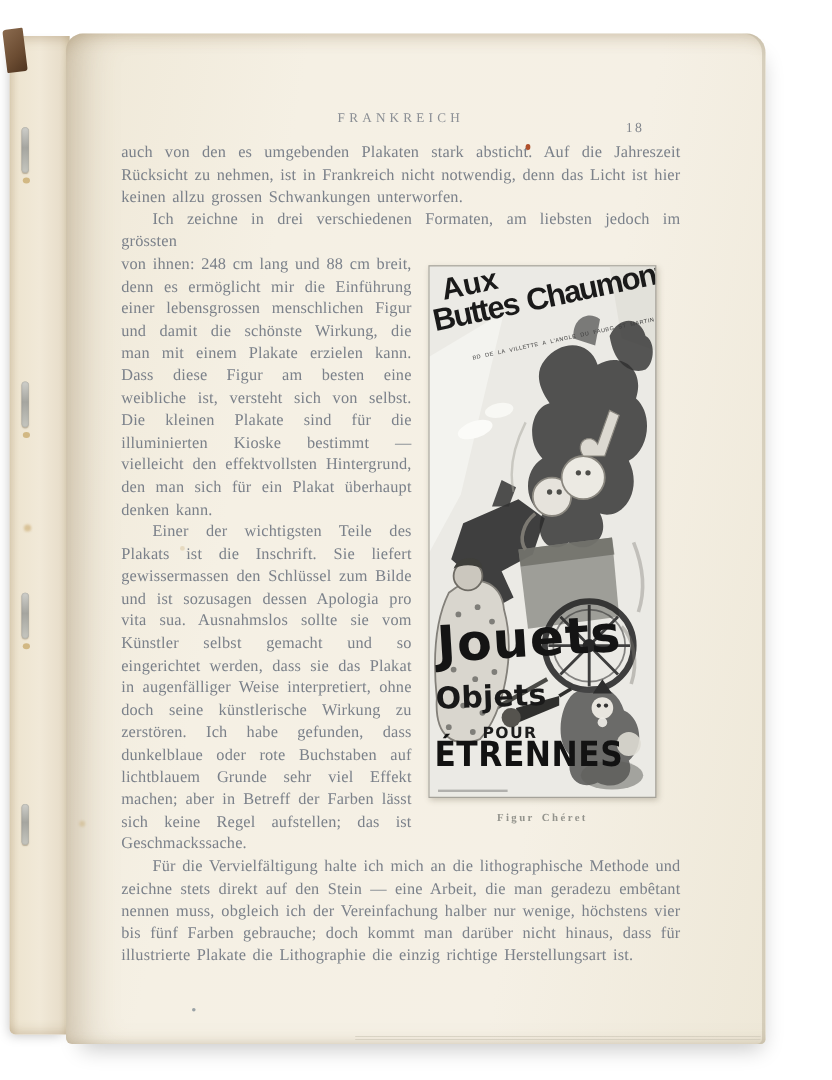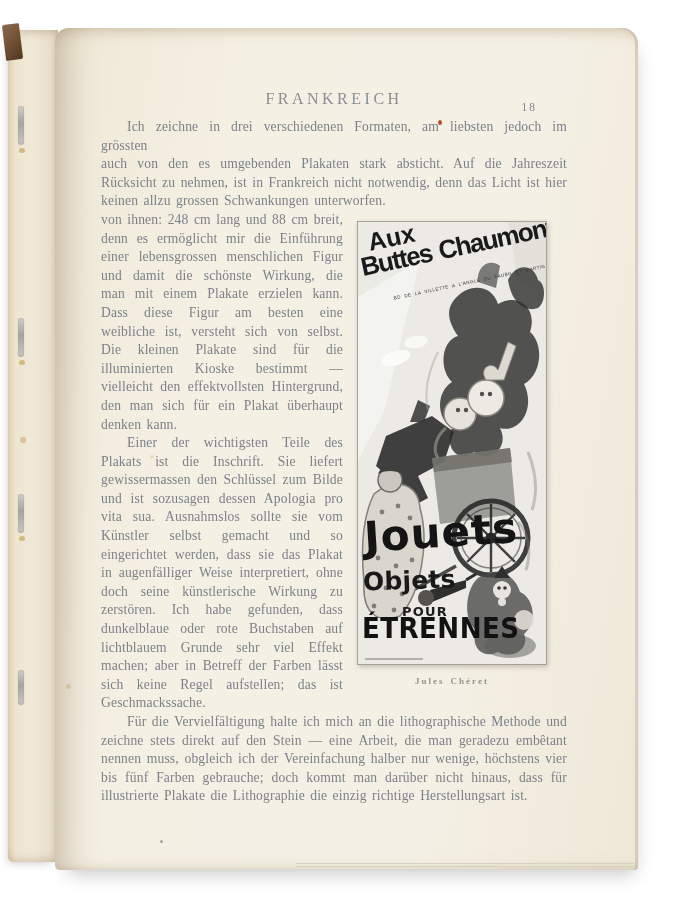--- a/index.html
+++ b/index.html
@@ -46,21 +46,21 @@
     border-radius:0 0 4px 0;
   }
   
   .content{
     position:absolute;left:46px;top:62px;width:466px;
     color:#7b818a;font-size:13.6px;line-height:18.6px;text-align:justify;
     word-spacing:1.8px;letter-spacing:.15px;
   }
   .header{position:relative;height:20px;margin-bottom:8px;}
   .header-title{position:absolute;left:0;right:0;text-align:center;
-    font-size:16px;letter-spacing:3.5px;color:#8b8f95;}
+    font-size:11px;letter-spacing:3.5px;color:#8b8f95;}
   .folio{position:absolute;right:30px;top:8px;font-size:11.5px;letter-spacing:2px;color:#82868d;}
   p.para{margin:0;}
   .indent{text-indent:26px;}
   .p2-first{text-indent:26px;text-align-last:justify;}
   
   .poster-fig{float:right;width:190px;margin:10px 20px 6px 14px;}
   .poster{
     position:relative;width:188px;height:442px;overflow:hidden;
     background:linear-gradient(165deg,#efeeea 0%,#e8e7e2 55%,#e3e2dc 100%);
     border:1px solid #a5a29a;
@@ -121,23 +121,23 @@
   <div class="page">
     <div class="stack-lines"></div>
 
     <div class="content">
 
       <div class="header">
         <div class="header-title">FRANKREICH</div>
         <div class="folio">18</div>
       </div>
 
+      <p class="para">auch von den es umgebenden Plakaten stark absticht. Auf die Jahreszeit Rücksicht zu nehmen, ist in Frankreich nicht notwendig, denn das Licht ist hier keinen allzu grossen Schwankungen unterworfen.</p>
+
       <p class="para p2-first">Ich zeichne in drei verschiedenen Formaten, am liebsten jedoch im grössten</p>
-
-      <p class="para">auch von den es umgebenden Plakaten stark absticht. Auf die Jahreszeit Rücksicht zu nehmen, ist in Frankreich nicht notwendig, denn das Licht ist hier keinen allzu grossen Schwankungen unterworfen.</p>
 
       <figure class="poster-fig">
         <div class="poster">
 
           <svg class="poster-art" viewBox="0 0 188 442" xmlns="http://www.w3.org/2000/svg" aria-hidden="true">
             <rect width="188" height="442" fill="#ebeae5"></rect>
             <path d="M0 75 L62 38 L26 190 L0 238 Z" fill="#f3f3ef"></path>
             <path d="M150 0 L188 0 L188 70 L160 60 Z" fill="#e2e1da"></path>
 
             <path d="M96 78 C110 60 134 62 140 82 C160 70 180 86 172 110 C186 122 184 152 166 162 C178 186 162 212 142 206 C152 226 132 242 116 230 C100 242 86 226 94 206 C78 196 78 170 94 160 C80 146 84 118 100 114 C90 100 88 88 96 78 Z" fill="#3b3b3b" opacity=".88"></path>
@@ -210,21 +210,21 @@
             <span class="t1">Aux</span>
             <span class="t2">Buttes Chaumont</span>
           </div>
           <div class="poster-addr">BD DE LA VILLETTE A L'ANGLE DU FAUBG ST MARTIN</div>
           <div class="jouets">Jouets</div>
           <div class="objets">Objets</div>
           <div class="pour">POUR</div>
           <div class="etrennes">ÉTRENNES</div>
           <div class="imprint"></div>
         </div>
-        <figcaption class="poster-caption">Jules Chéret</figcaption>
+        <figcaption class="poster-caption">Figur Chéret</figcaption>
       </figure>
 
       <p class="para">von ihnen: 248 cm lang und 88 cm breit, denn es ermöglicht mir die Einführung einer lebensgrossen menschlichen Figur und damit die schönste Wirkung, die man mit einem Plakate erzielen kann. Dass diese Figur am besten eine weibliche ist, versteht sich von selbst. Die kleinen Plakate sind für die illuminierten Kioske bestimmt — vielleicht den effektvollsten Hintergrund, den man sich für ein Plakat überhaupt denken kann.</p>
 
       <p class="para indent">Einer der wichtigsten Teile des Plakats ist die Inschrift. Sie liefert gewissermassen den Schlüssel zum Bilde und ist sozusagen dessen Apologia pro vita sua. Ausnahmslos sollte sie vom Künstler selbst gemacht und so eingerichtet werden, dass sie das Plakat in augenfälliger Weise interpretiert, ohne doch seine künstlerische Wirkung zu zerstören. Ich habe gefunden, dass dunkelblaue oder rote Buchstaben auf lichtblauem Grunde sehr viel Effekt machen; aber in Betreff der Farben lässt sich keine Regel aufstellen; das ist Geschmackssache.</p>
 
       <p class="para indent">Für die Vervielfältigung halte ich mich an die lithographische Methode und zeichne stets direkt auf den Stein — eine Arbeit, die man geradezu embêtant nennen muss, obgleich ich der Vereinfachung halber nur wenige, höchstens vier bis fünf Farben gebrauche; doch kommt man darüber nicht hinaus, dass für illustrierte Plakate die Lithographie die einzig richtige Herstellungsart ist.</p>
 
     </div>
   </div>

